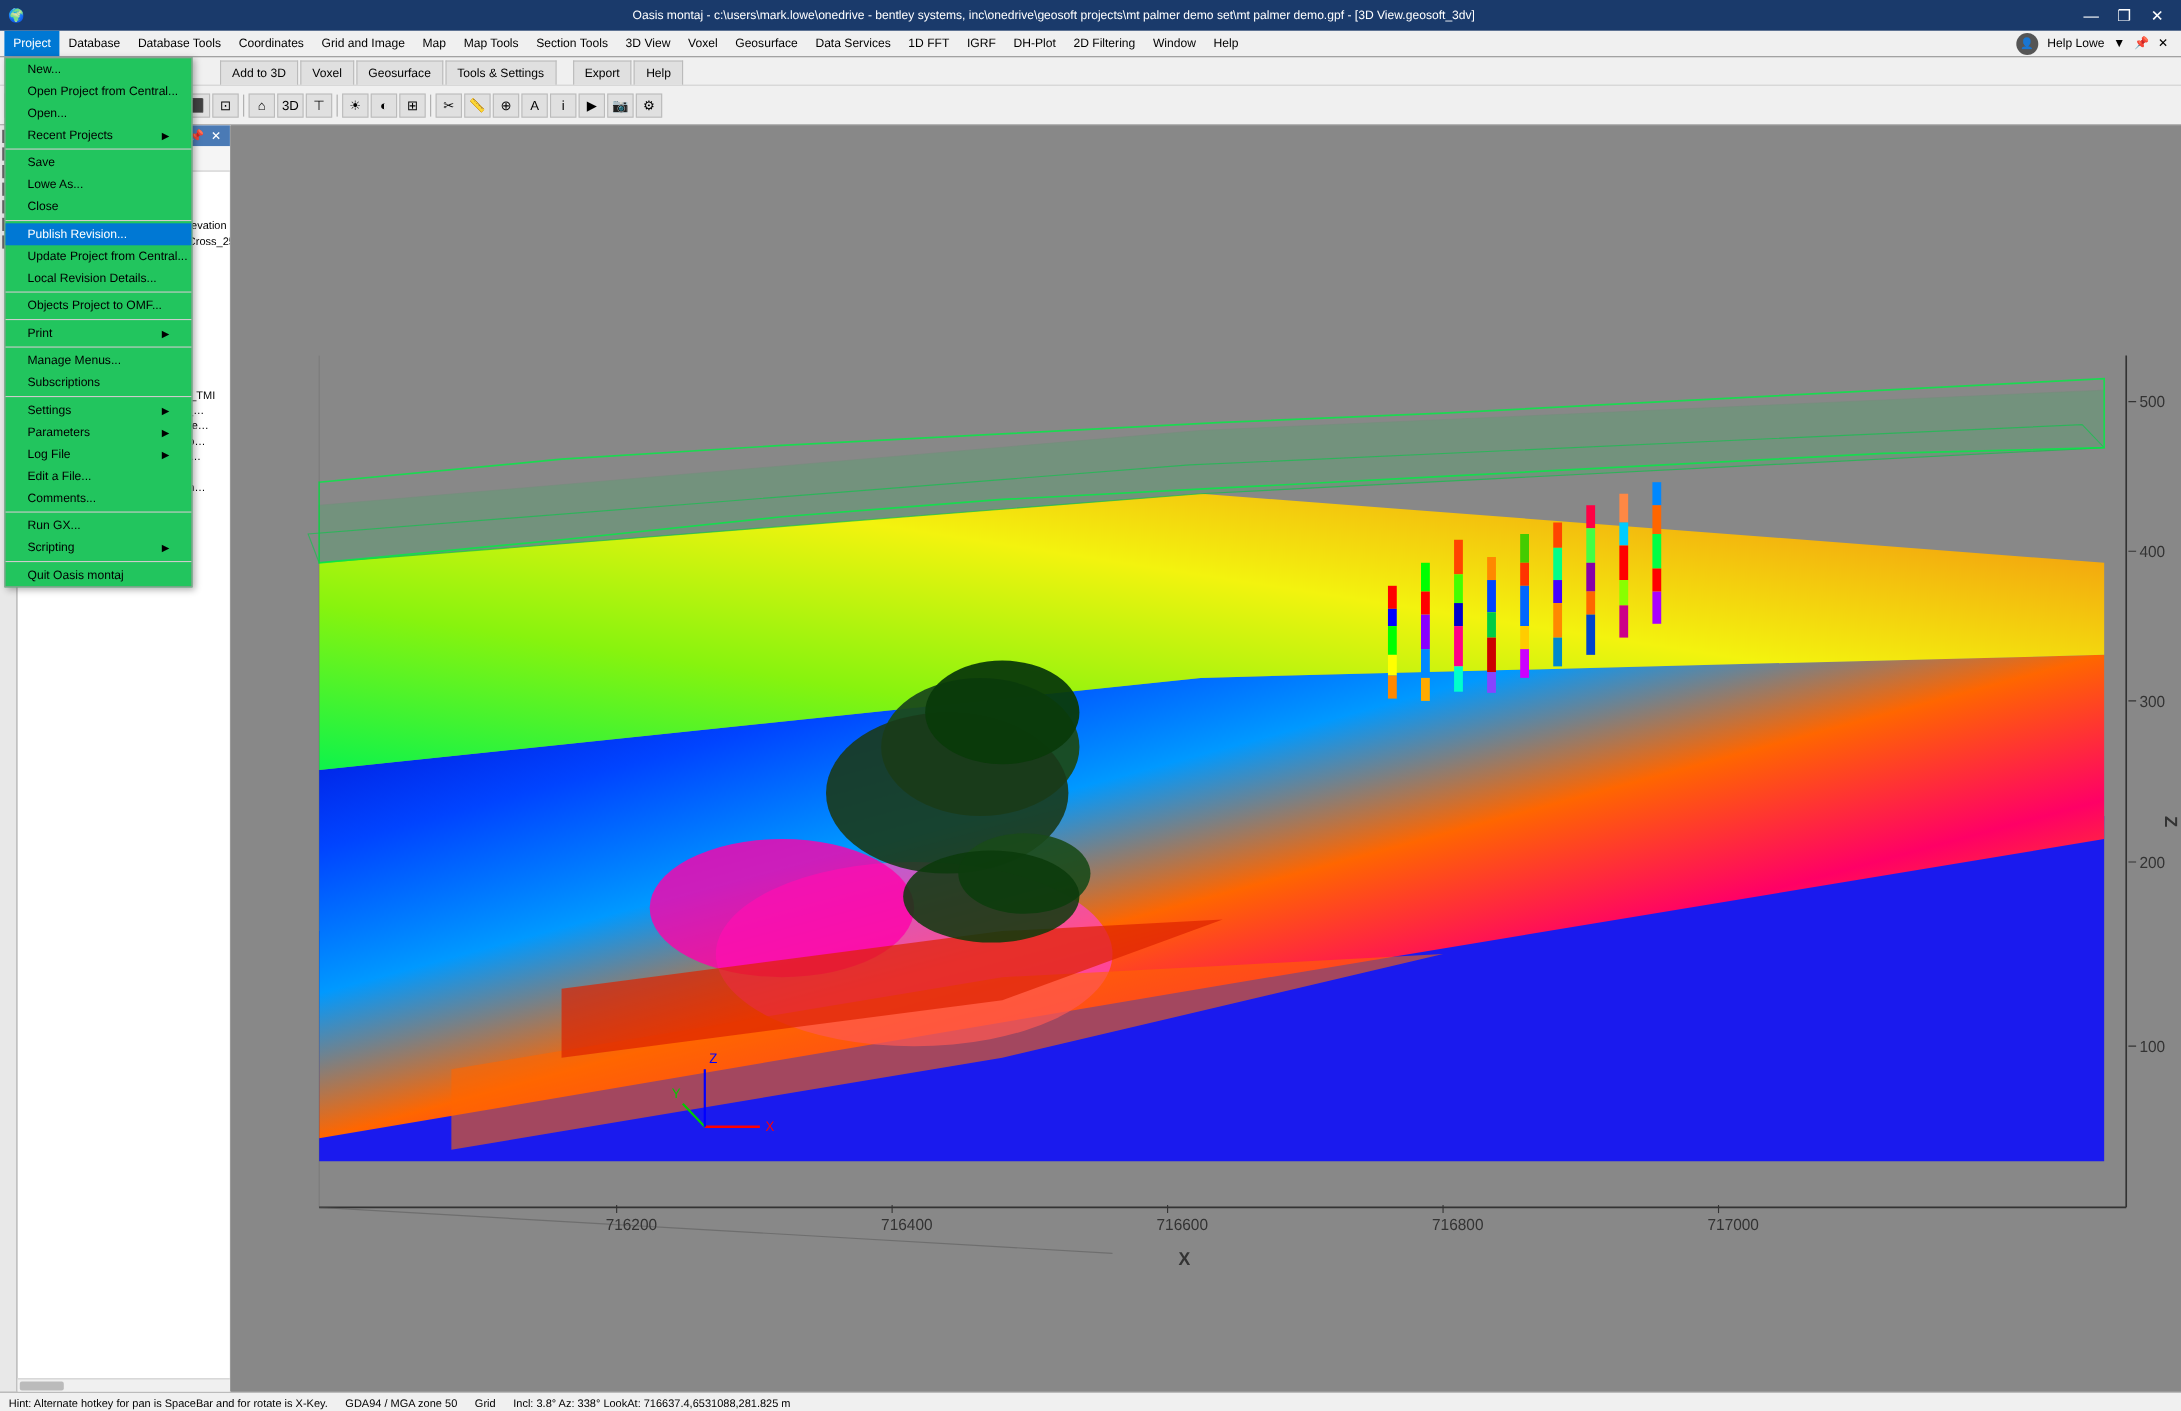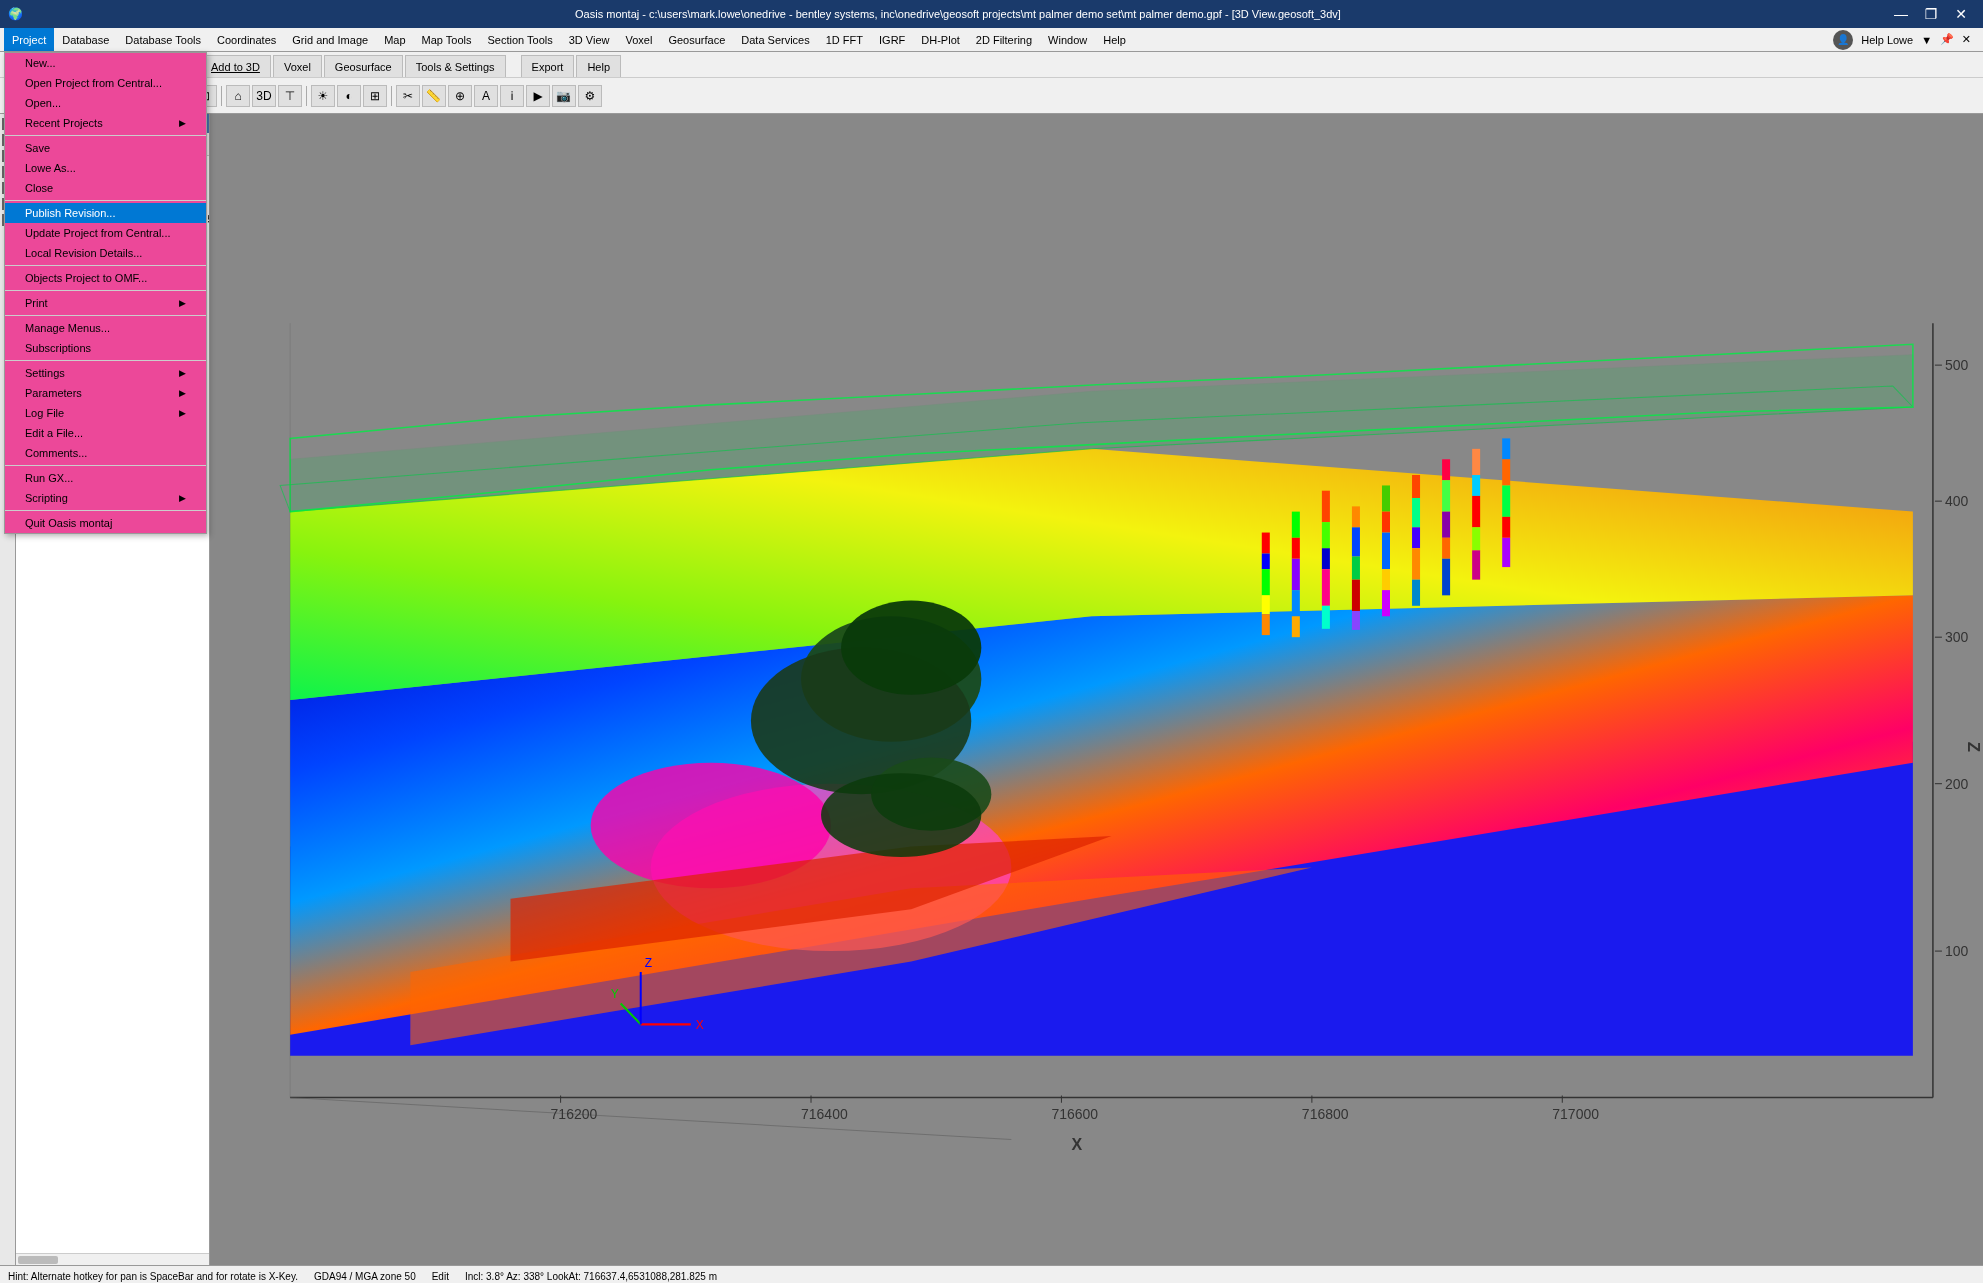--- a/index.html
+++ b/index.html
@@ -62,25 +62,25 @@
       display: flex; align-items: center; justify-content: center;
       color: white;
       font-size: 10px;
     }
 
     
     #project-dropdown {
       position: absolute;
       left: 4px;
       top: 24px;
-      background: #ec4899;
+      background: #22c55e;
       border: 1px solid #999;
       box-shadow: 2px 2px 6px rgba(0,0,0,0.3);
       z-index: 1000;
-      width: 203px;
+      width: 171px;
       font-size: 11px;
     }
     .dd-item {
       padding: 4px 20px;
       cursor: pointer;
       display: flex;
       align-items: center;
       justify-content: space-between;
       white-space: nowrap;
     }
@@ -322,21 +322,21 @@
       <span>Scripting</span>
       <span class="dd-arrow">▶</span>
     </div>
     <div class="dd-separator"></div>
     <div class="dd-item">Quit Oasis montaj</div>
   </div>
 </div>
 
 <div style="background:#f0f0f0; border-bottom:1px solid #ccc; height:26px; display:flex; align-items:flex-end; padding-left:200px;">
   <div style="display:flex; align-items:flex-end; height:100%;">
-    <div style="padding:3px 10px; border:1px solid #bbb; border-bottom:none; background:#e0e0e0; cursor:pointer; font-size:11px; height:22px; display:flex;align-items:center;text-decoration:underline;">Add to 3D</div>
+    <div style="padding:3px 10px; border:1px solid #bbb; border-bottom:none; background:#e0e0e0; cursor:pointer; font-size:11px; height:22px; display:flex;align-items:center;">Add to 3D</div>
     <div style="padding:3px 10px; border:1px solid #bbb; border-bottom:none; background:#e0e0e0; cursor:pointer; font-size:11px; height:22px; display:flex;align-items:center;margin-left:2px;">Voxel</div>
     <div style="padding:3px 10px; border:1px solid #bbb; border-bottom:none; background:#e0e0e0; cursor:pointer; font-size:11px; height:22px; display:flex;align-items:center;margin-left:2px;">Geosurface</div>
     <div style="padding:3px 10px; border:1px solid #bbb; border-bottom:none; background:#e0e0e0; cursor:pointer; font-size:11px; height:22px; display:flex;align-items:center;margin-left:2px;">Tools &amp; Settings</div>
     <div style="padding:3px 10px; border:1px solid #bbb; border-bottom:none; background:#e0e0e0; cursor:pointer; font-size:11px; height:22px; display:flex;align-items:center;margin-left:15px;">Export</div>
     <div style="padding:3px 10px; border:1px solid #bbb; border-bottom:none; background:#e0e0e0; cursor:pointer; font-size:11px; height:22px; display:flex;align-items:center;margin-left:2px;">Help</div>
   </div>
 </div>
 
 <div style="background:#f0f0f0; border-bottom:1px solid #999; height:36px; display:flex; align-items:center; padding:2px 4px; gap:2px;">
 
@@ -688,15 +688,15 @@
       <text x="400" y="845" font-size="12" fill="#00cc00" font-family="Arial">Y</text>
       <line x1="430" y1="870" x2="430" y2="820" stroke="#0000ff" stroke-width="2"></line>
       <text x="434" y="815" font-size="12" fill="#0000ff" font-family="Arial">Z</text>
     </svg>
   </div>
 </div>
 
 <div id="statusbar">
   <span>Hint: Alternate hotkey for pan is SpaceBar and for rotate is X-Key.</span>
   <span>GDA94 / MGA zone 50</span>
-  <span>Edit</span>
+  <span>Grid</span>
   <span>Incl: 3.8° Az: 338° LookAt: 716637.4,6531088,281.825 m</span>
 </div>
 
 </body></html>

